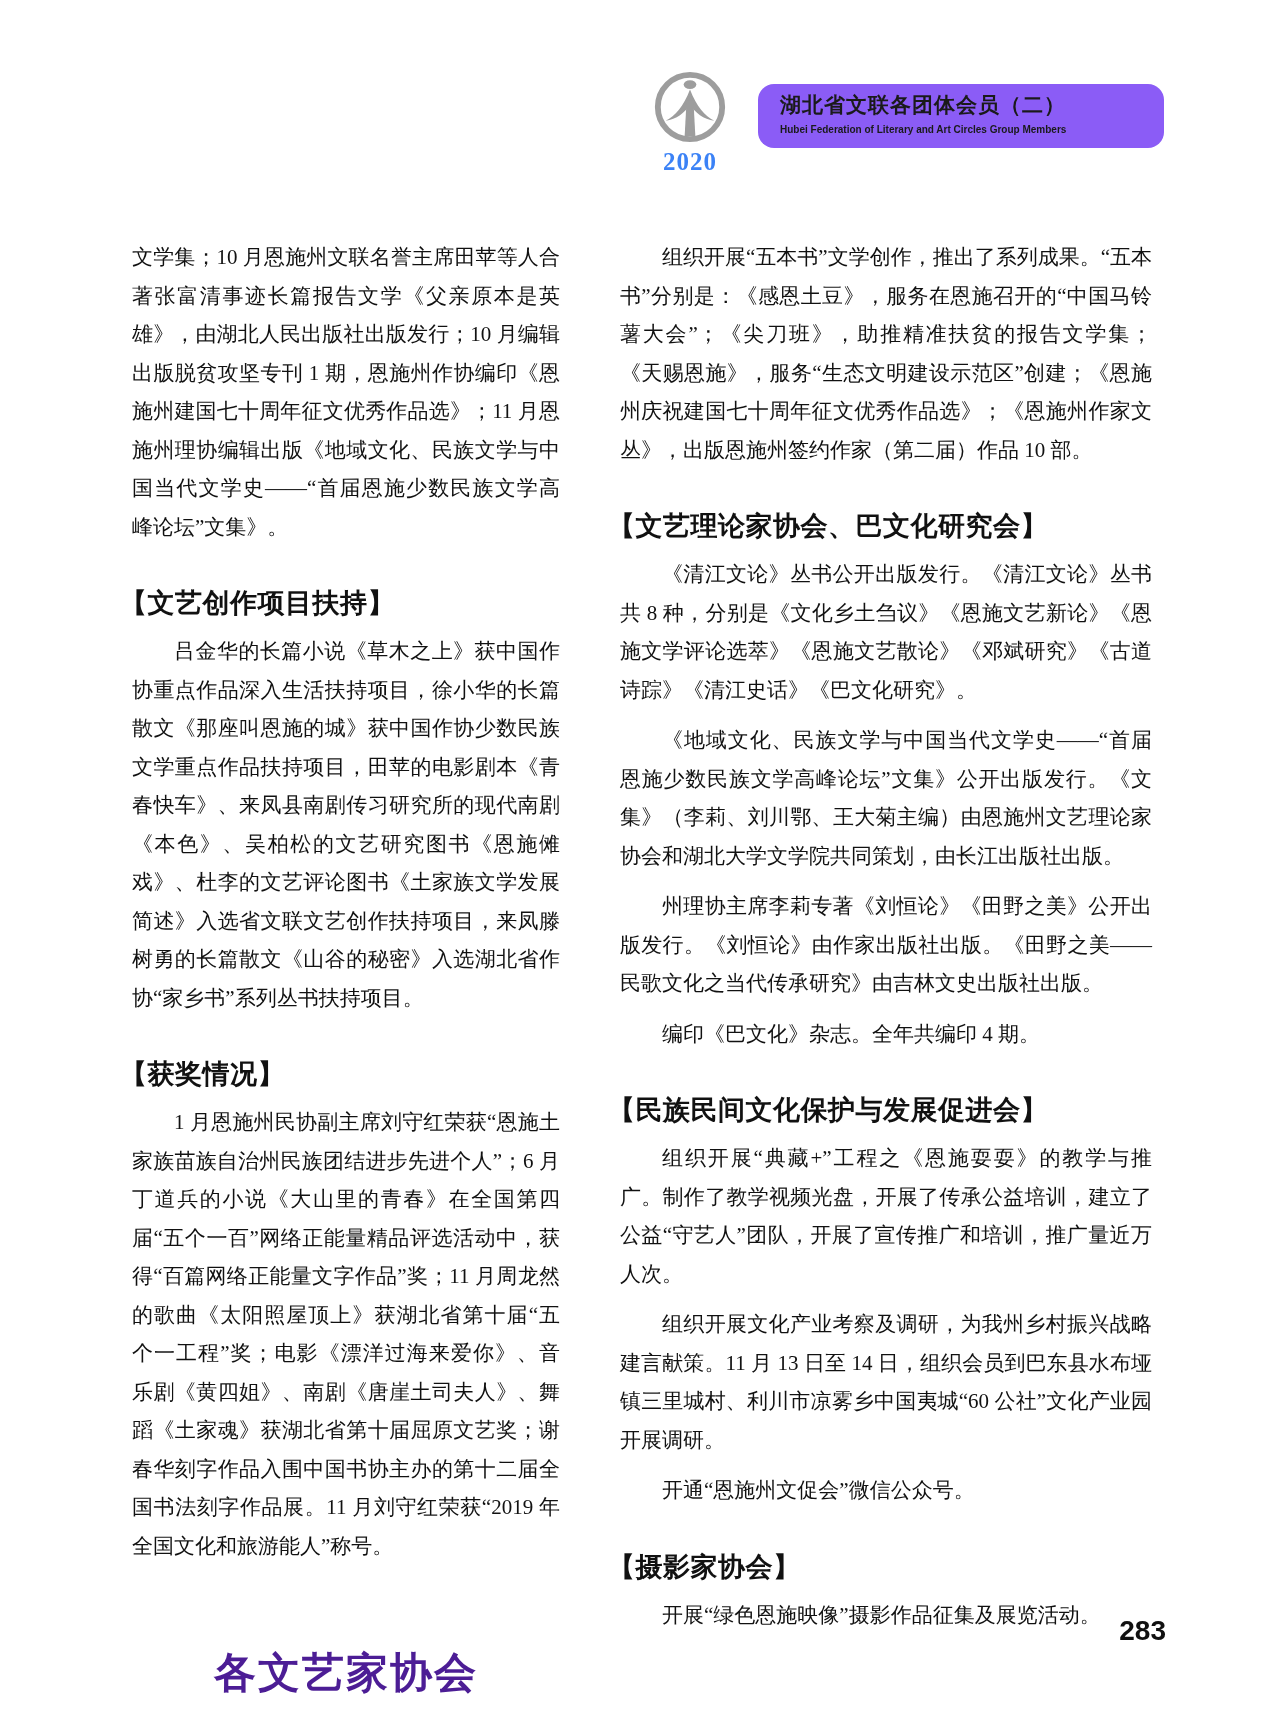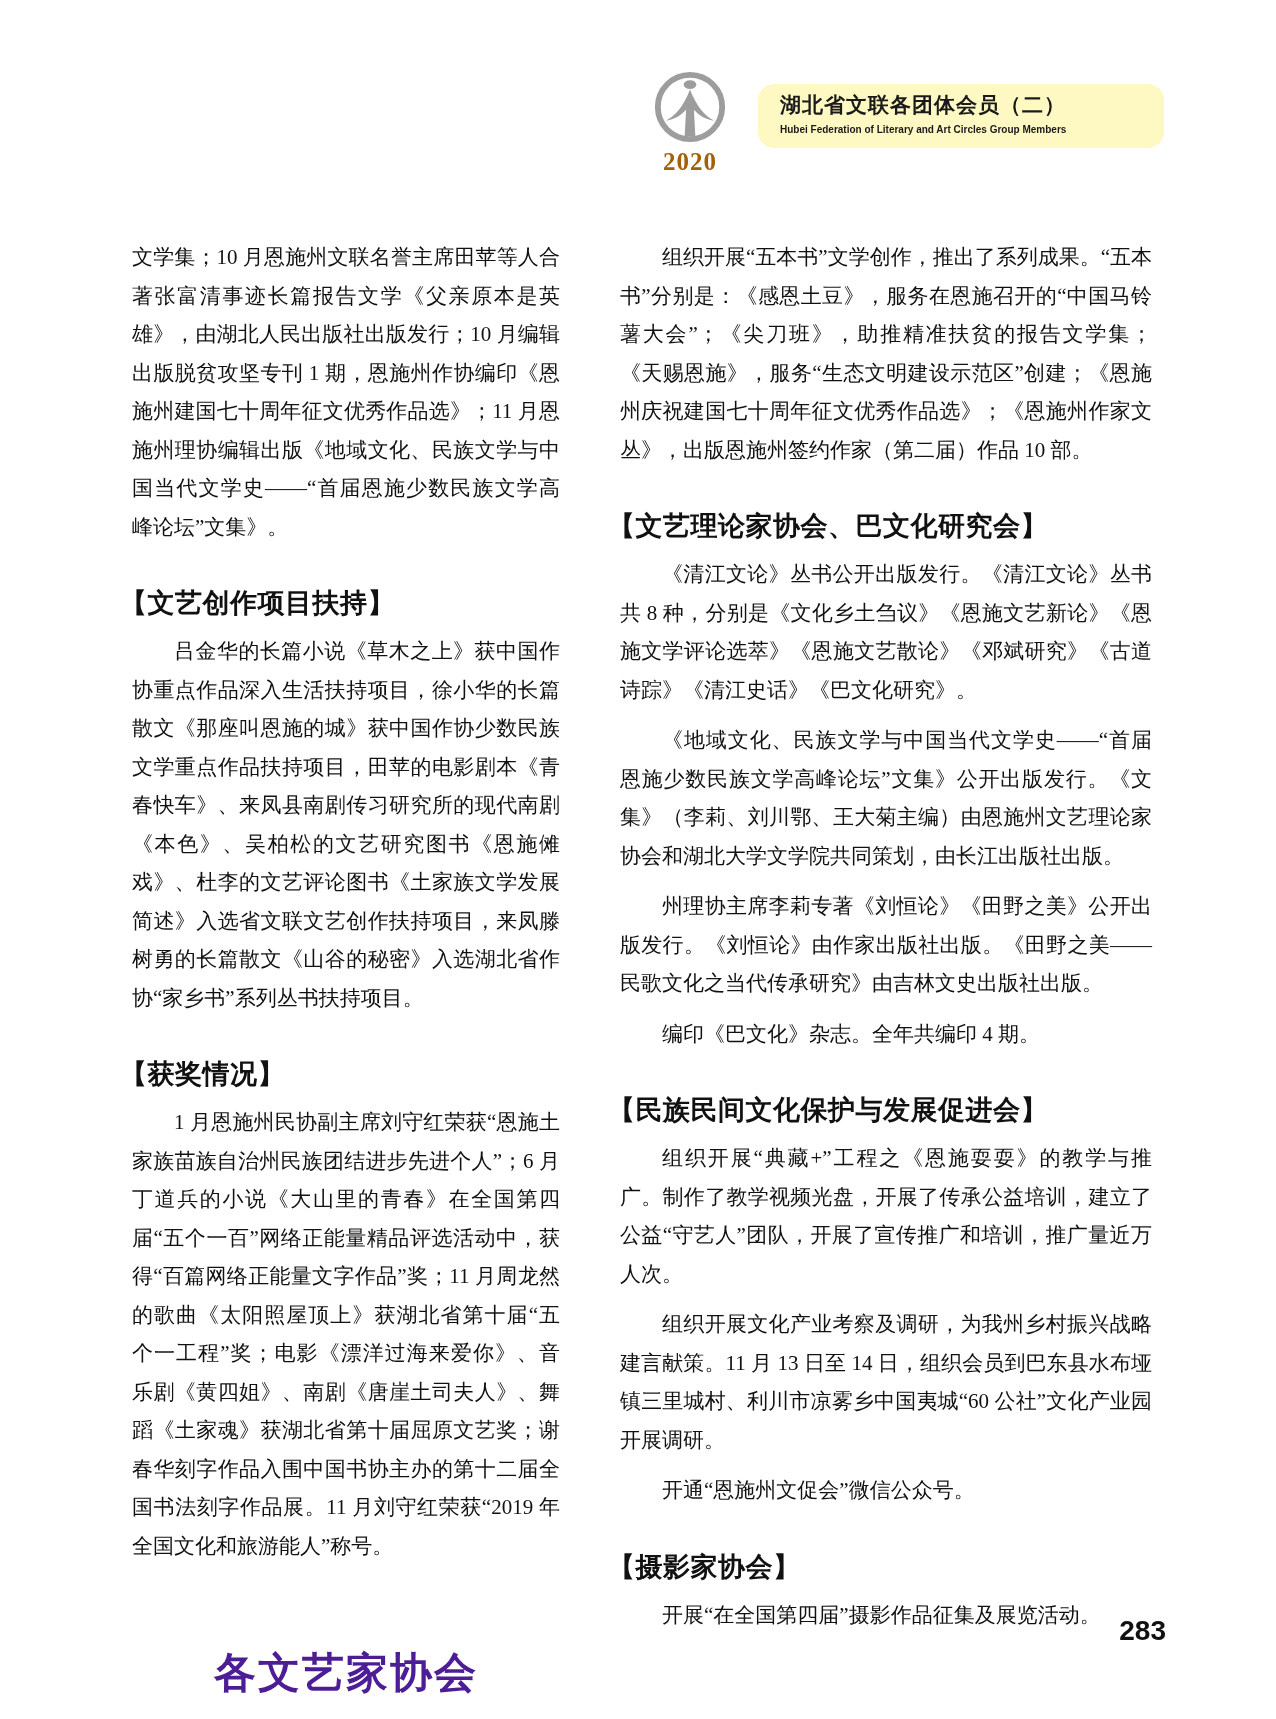--- a/index.html
+++ b/index.html
@@ -15,25 +15,25 @@
 
   
   .logo{
     position:absolute;left:645px;top:68px;width:90px;
     text-align:center;
   }
   .logo svg{display:block;margin:0 auto;}
   .logo-year{
     margin-top:2px;
     font-family:"Liberation Serif", serif;
-    font-weight:bold;font-size:25px;letter-spacing:1px;color:#a16207;
+    font-weight:bold;font-size:25px;letter-spacing:1px;color:#3b82f6;
   }
   .header-bar{
     position:absolute;left:758px;top:84px;width:406px;height:64px;
-    background:#fef9c3;border-radius:16px;
+    background:#8b5cf6;border-radius:16px;
     box-sizing:border-box;
     padding:8px 0 0 22px;
   }
   .header-title-cn{
     font-family:"Liberation Sans", sans-serif;
     font-weight:bold;font-size:21px;line-height:26px;color:#1a1a1a;
     letter-spacing:1px;
   }
   .header-title-en{
     font-family:"Liberation Sans", sans-serif;
@@ -123,17 +123,17 @@
     <p class="body-text">《地域文化、民族文学与中国当代文学史——“首届恩施少数民族文学高峰论坛”文集》公开出版发行。《文集》（李莉、刘川鄂、王大菊主编）由恩施州文艺理论家协会和湖北大学文学院共同策划，由长江出版社出版。</p>
     <p class="body-text">州理协主席李莉专著《刘恒论》《田野之美》公开出版发行。《刘恒论》由作家出版社出版。《田野之美——民歌文化之当代传承研究》由吉林文史出版社出版。</p>
     <p class="body-text">编印《巴文化》杂志。全年共编印 4 期。</p>
 
     <h3 class="sec-heading">【民族民间文化保护与发展促进会】</h3>
     <p class="body-text">组织开展“典藏+”工程之《恩施耍耍》的教学与推广。制作了教学视频光盘，开展了传承公益培训，建立了公益“守艺人”团队，开展了宣传推广和培训，推广量近万人次。</p>
     <p class="body-text">组织开展文化产业考察及调研，为我州乡村振兴战略建言献策。11 月 13 日至 14 日，组织会员到巴东县水布垭镇三里城村、利川市凉雾乡中国夷城“60 公社”文化产业园开展调研。</p>
     <p class="body-text">开通“恩施州文促会”微信公众号。</p>
 
     <h3 class="sec-heading">【摄影家协会】</h3>
-    <p class="body-text">开展“在全国第四届”摄影作品征集及展览活动。</p>
+    <p class="body-text">开展“绿色恩施映像”摄影作品征集及展览活动。</p>
   </section>
 
   <div class="page-number">283</div>
 </div>
 
 </body></html>

